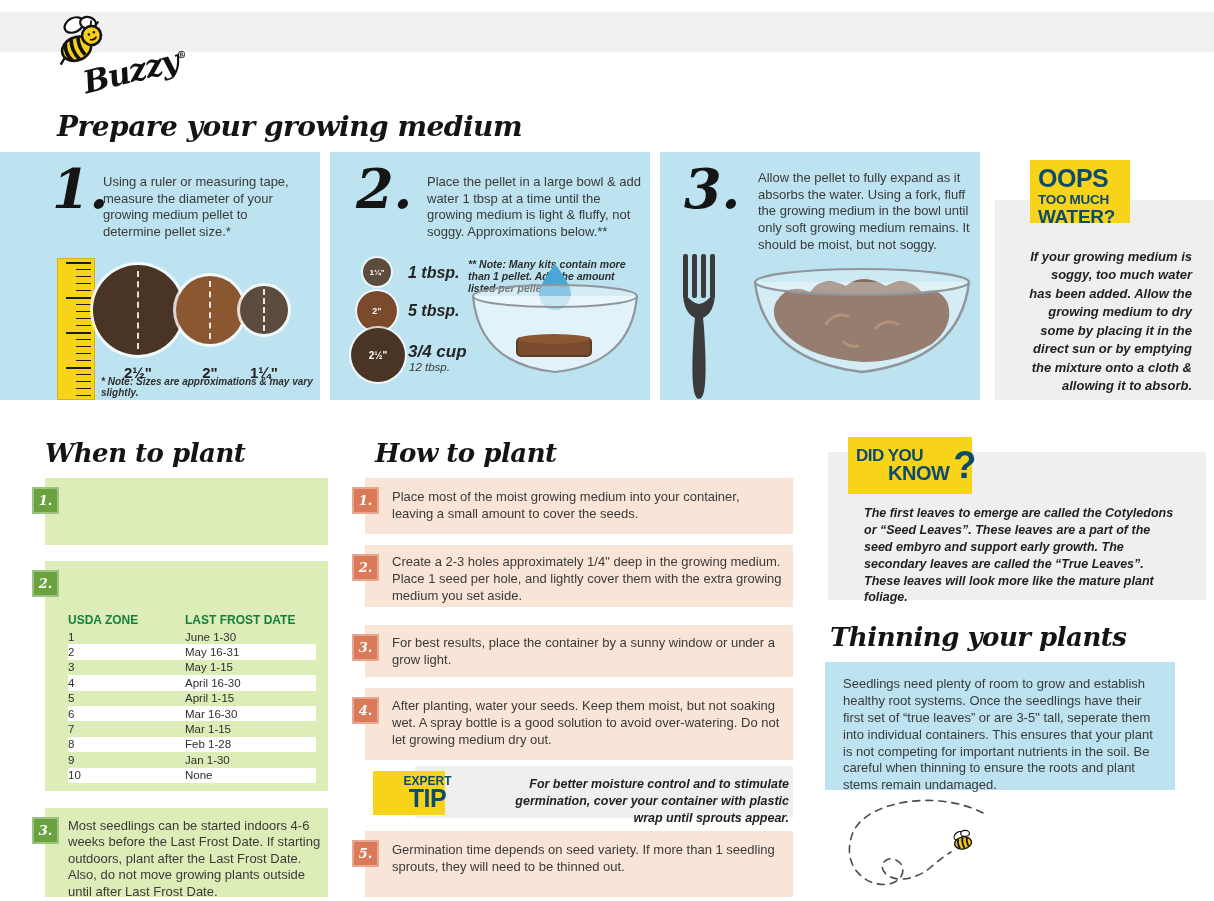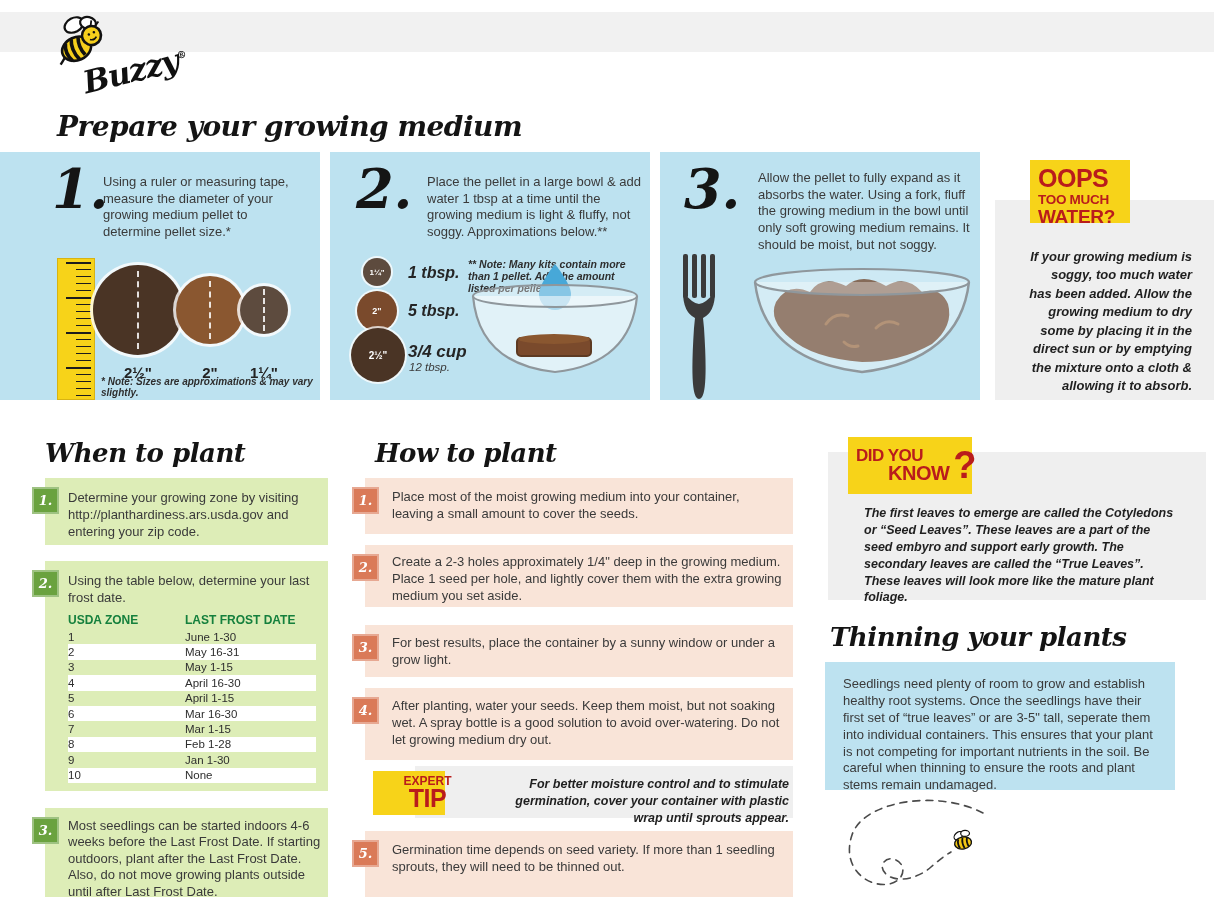--- a/index.html
+++ b/index.html
@@ -48,21 +48,21 @@
   .plabel{position:absolute;font-size:15px;font-weight:700;color:#222;transform:translateX(-50%);}
 
   
   .amt-circle{position:absolute;border-radius:50%;display:flex;align-items:center;justify-content:center;
               color:#fff;font-weight:700;box-shadow:0 0 0 2px rgba(255,255,255,.75);}
   .amt-label{position:absolute;font-weight:700;font-style:italic;font-size:16px;color:#252525;}
   .amt-sub{position:absolute;font-style:italic;font-size:11.5px;color:#3a3a3a;}
 
   
   .oops-gray{position:absolute;left:995px;top:200px;width:219px;height:200px;background:var(--gray);}
-  .badge{position:absolute;background:var(--yellow);color:#b91c1c;font-weight:700;}
+  .badge{position:absolute;background:var(--yellow);color:#0c4a6e;font-weight:700;}
   .oops-badge{left:1030px;top:160px;width:100px;height:63px;padding:6px 8px;line-height:1;}
   .oops-badge .l1{font-size:25px;font-weight:800;letter-spacing:-0.5px;}
   .oops-badge .l2{font-size:13.5px;font-weight:800;margin-top:2px;letter-spacing:-0.3px;}
   .oops-badge .l3{font-size:19px;font-weight:800;letter-spacing:-0.3px;}
   .gray-italic{position:absolute;font-style:italic;font-weight:700;font-size:13px;line-height:1.42;color:#1f1f1f;}
 
   
   .stepbox{position:absolute;}
   .gbox{background:var(--green);}
   .sbox{background:var(--salmon);}
@@ -197,26 +197,24 @@
     <div class="l1">OOPS</div>
     <div class="l2">TOO MUCH</div>
     <div class="l3">WATER?</div>
   </div>
   <div class="gray-italic" style="left:1028px;top:248px;width:164px;text-align:right;">If your growing medium is soggy, too much water has been added. Allow the growing medium to dry some by placing it in the direct sun or by emptying the mixture onto a cloth &amp; allowing it to absorb.</div>
 
   <div class="h-serif h-sub" style="left:45px;top:438px;">When to plant</div>
 
   <div class="stepbox gbox" style="left:45px;top:478px;width:283px;height:67px;">
     <div class="numsq gsq">1.</div>
-    <div class="steptext" style="left:23px;top:12px;width:252px;">Determine your growing zone by visiting http://planthardiness.ars.usda.gov and entering your zip code.</div>
   </div>
 
   <div class="stepbox gbox" style="left:45px;top:561px;width:283px;height:230px;">
     <div class="numsq gsq">2.</div>
-    <div class="steptext" style="left:23px;top:12px;width:252px;">Using the table below, determine your last frost date.</div>
     <div class="ztable">
       <div class="zrow zhead">
         <div class="c1">USDA ZONE</div>
         <div class="c2">LAST FROST DATE</div>
       </div>
       <div class="zrow">
           <div class="c1">1</div>
           <div>June 1-30</div>
         </div>
       <div class="zrow white">

